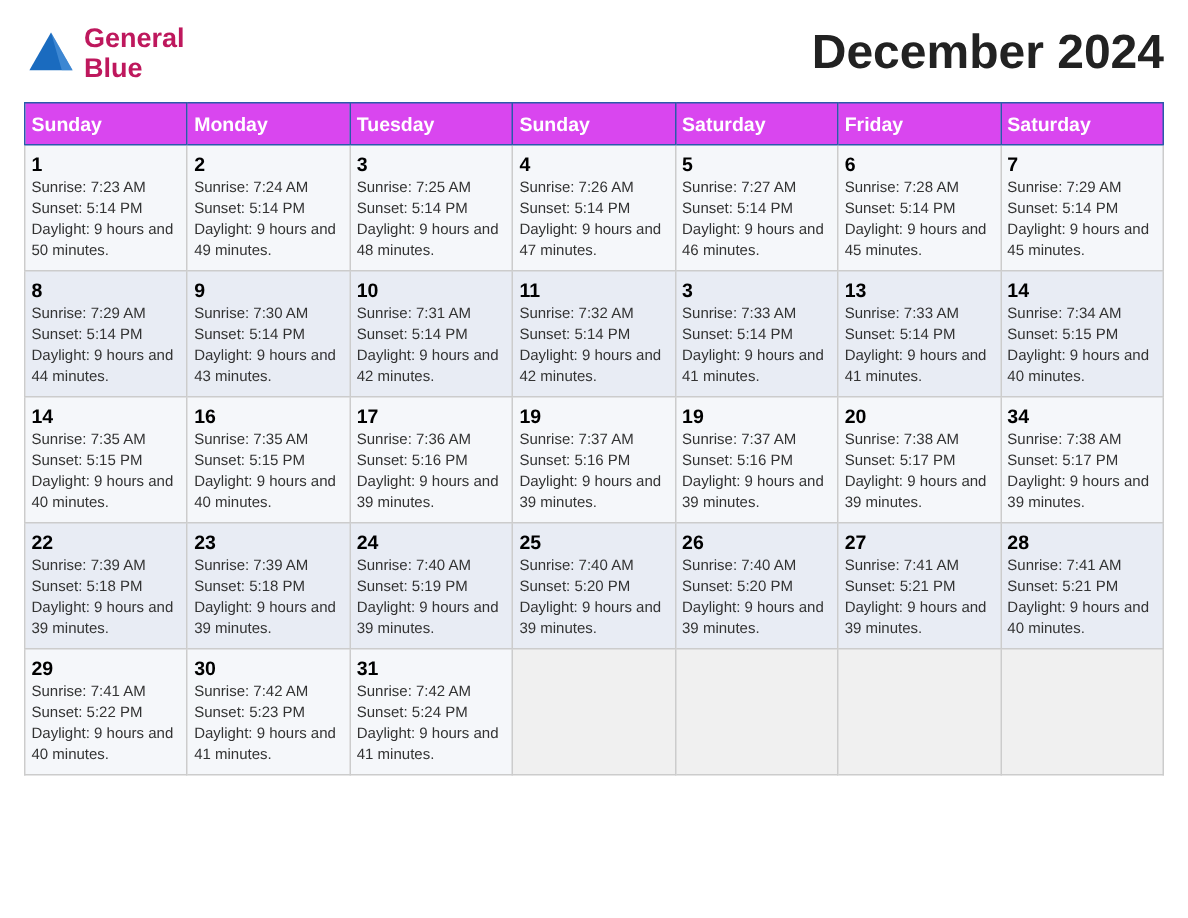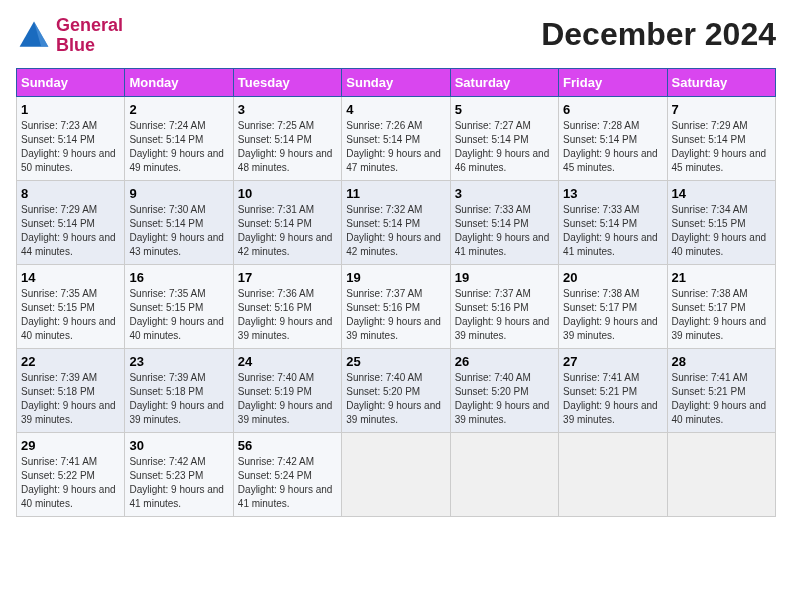--- a/index.html
+++ b/index.html
@@ -141,34 +141,34 @@
         <td><span class="day-num">13</span><span class="day-detail">Sunrise: 7:33 AM<br>Sunset: 5:14 PM<br>Daylight: 9 hours and 41 minutes.</span></td>
         <td><span class="day-num">14</span><span class="day-detail">Sunrise: 7:34 AM<br>Sunset: 5:15 PM<br>Daylight: 9 hours and 40 minutes.</span></td>
       </tr>
       <tr>
         <td><span class="day-num">14</span><span class="day-detail">Sunrise: 7:35 AM<br>Sunset: 5:15 PM<br>Daylight: 9 hours and 40 minutes.</span></td>
         <td><span class="day-num">16</span><span class="day-detail">Sunrise: 7:35 AM<br>Sunset: 5:15 PM<br>Daylight: 9 hours and 40 minutes.</span></td>
         <td><span class="day-num">17</span><span class="day-detail">Sunrise: 7:36 AM<br>Sunset: 5:16 PM<br>Daylight: 9 hours and 39 minutes.</span></td>
         <td><span class="day-num">19</span><span class="day-detail">Sunrise: 7:37 AM<br>Sunset: 5:16 PM<br>Daylight: 9 hours and 39 minutes.</span></td>
         <td><span class="day-num">19</span><span class="day-detail">Sunrise: 7:37 AM<br>Sunset: 5:16 PM<br>Daylight: 9 hours and 39 minutes.</span></td>
         <td><span class="day-num">20</span><span class="day-detail">Sunrise: 7:38 AM<br>Sunset: 5:17 PM<br>Daylight: 9 hours and 39 minutes.</span></td>
-        <td><span class="day-num">21</span><span class="day-detail">Sunrise: 7:38 AM<br>Sunset: 5:17 PM<br>Daylight: 9 hours and 39 minutes.</span></td>
+        <td><span class="day-num">34</span><span class="day-detail">Sunrise: 7:38 AM<br>Sunset: 5:17 PM<br>Daylight: 9 hours and 39 minutes.</span></td>
       </tr>
       <tr>
         <td><span class="day-num">22</span><span class="day-detail">Sunrise: 7:39 AM<br>Sunset: 5:18 PM<br>Daylight: 9 hours and 39 minutes.</span></td>
         <td><span class="day-num">23</span><span class="day-detail">Sunrise: 7:39 AM<br>Sunset: 5:18 PM<br>Daylight: 9 hours and 39 minutes.</span></td>
         <td><span class="day-num">24</span><span class="day-detail">Sunrise: 7:40 AM<br>Sunset: 5:19 PM<br>Daylight: 9 hours and 39 minutes.</span></td>
         <td><span class="day-num">25</span><span class="day-detail">Sunrise: 7:40 AM<br>Sunset: 5:20 PM<br>Daylight: 9 hours and 39 minutes.</span></td>
         <td><span class="day-num">26</span><span class="day-detail">Sunrise: 7:40 AM<br>Sunset: 5:20 PM<br>Daylight: 9 hours and 39 minutes.</span></td>
         <td><span class="day-num">27</span><span class="day-detail">Sunrise: 7:41 AM<br>Sunset: 5:21 PM<br>Daylight: 9 hours and 39 minutes.</span></td>
         <td><span class="day-num">28</span><span class="day-detail">Sunrise: 7:41 AM<br>Sunset: 5:21 PM<br>Daylight: 9 hours and 40 minutes.</span></td>
       </tr>
       <tr>
         <td><span class="day-num">29</span><span class="day-detail">Sunrise: 7:41 AM<br>Sunset: 5:22 PM<br>Daylight: 9 hours and 40 minutes.</span></td>
         <td><span class="day-num">30</span><span class="day-detail">Sunrise: 7:42 AM<br>Sunset: 5:23 PM<br>Daylight: 9 hours and 41 minutes.</span></td>
-        <td><span class="day-num">56</span><span class="day-detail">Sunrise: 7:42 AM<br>Sunset: 5:24 PM<br>Daylight: 9 hours and 41 minutes.</span></td>
+        <td><span class="day-num">31</span><span class="day-detail">Sunrise: 7:42 AM<br>Sunset: 5:24 PM<br>Daylight: 9 hours and 41 minutes.</span></td>
         <td class="empty-cell"></td>
         <td class="empty-cell"></td>
         <td class="empty-cell"></td>
         <td class="empty-cell"></td>
       </tr>
     </tbody>
 </table>
 
 </body></html>

